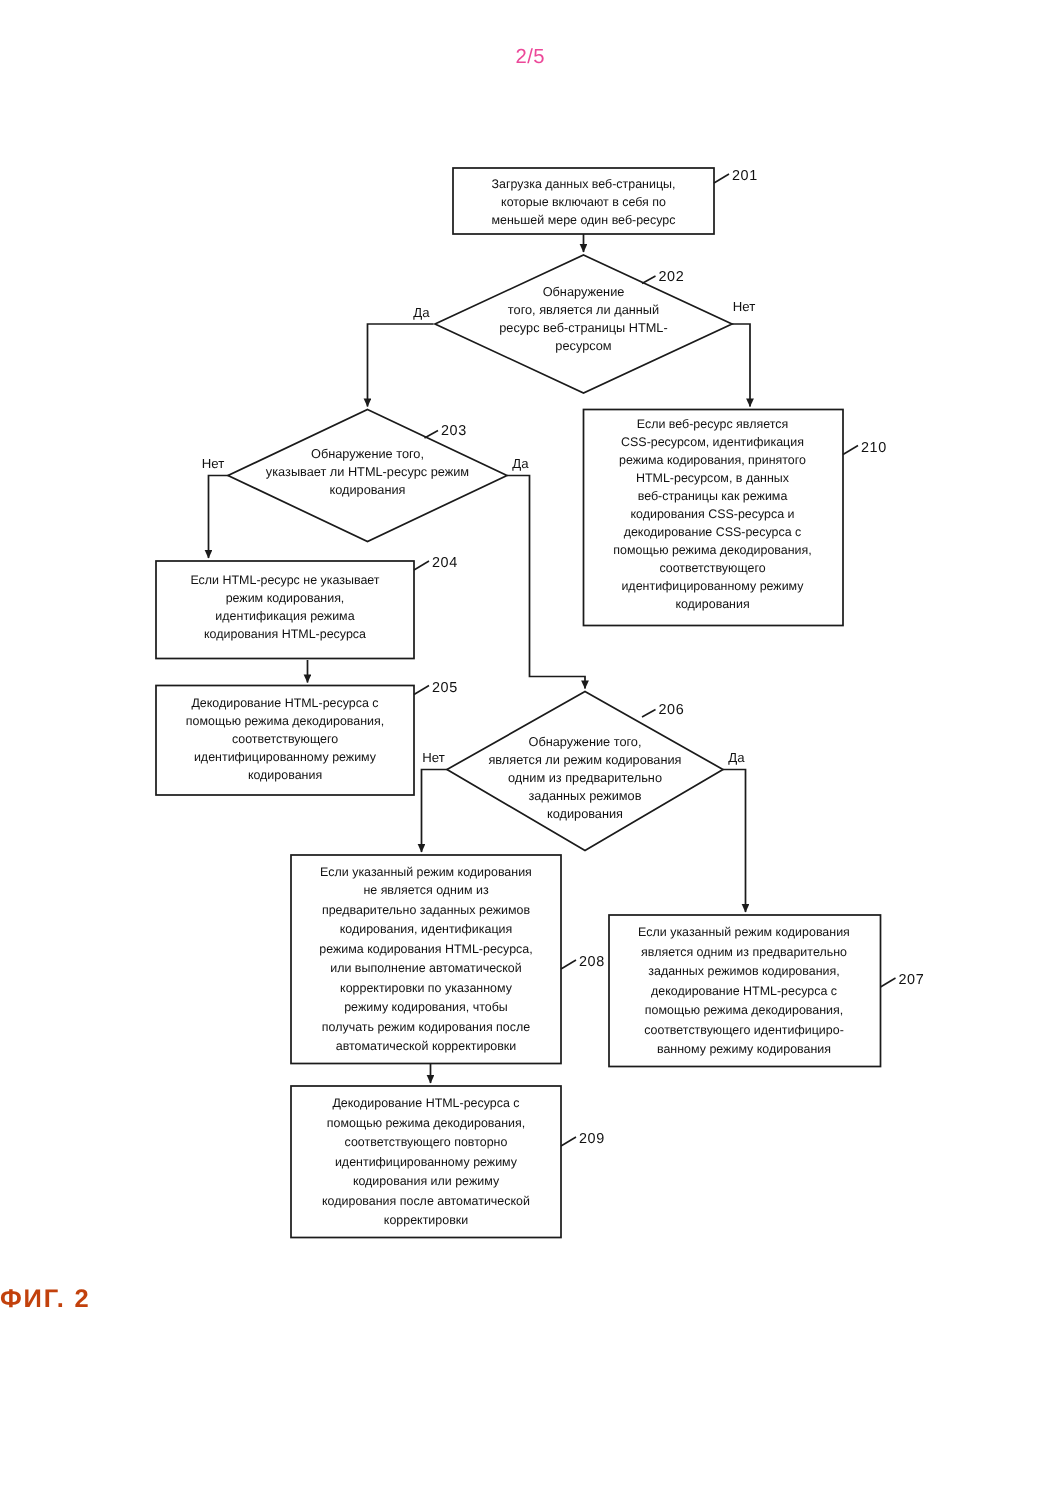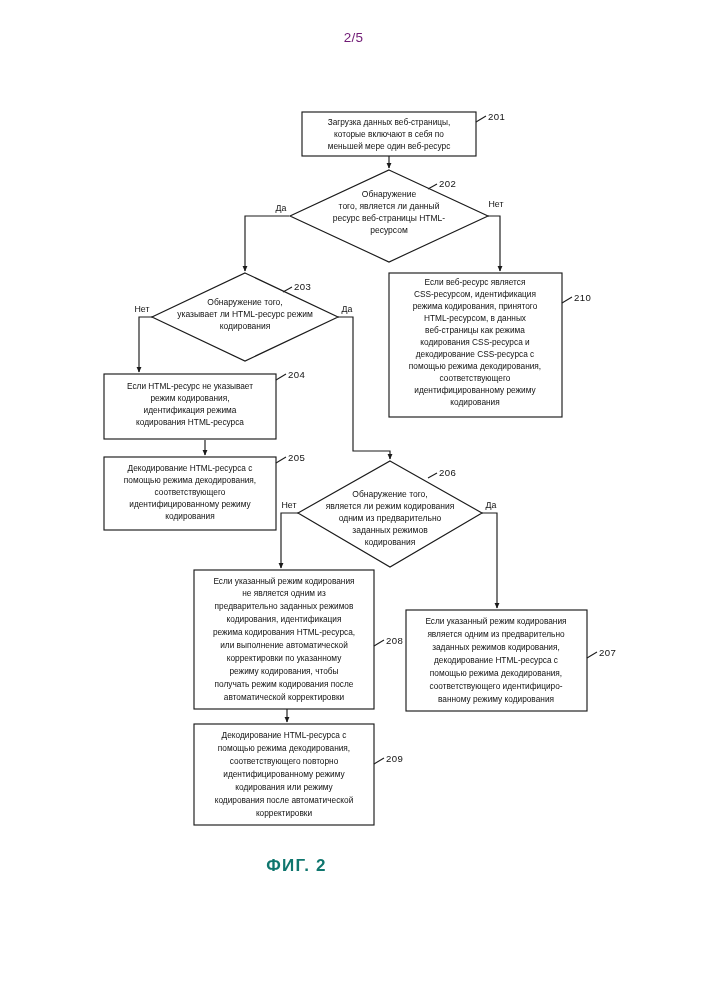--- a/index.html
+++ b/index.html
@@ -22,32 +22,31 @@
     height: 1000px;
   }
   .page-number {
     position: absolute;
     top: 30px;
     left: 0;
     width: 707px;
     text-align: center;
     font-size: 13.5px;
     letter-spacing: 0.3px;
-    color: #701a75;
+    color: #ec4899;
   }
   .figure-caption {
     position: absolute;
     top: 856px;
     left: 0;
     width: 593px;
-    text-align: center;
     font-size: 17px;
     font-weight: bold;
     letter-spacing: 1.2px;
-    color: #0f766e;
+    color: #c2410c;
   }
   svg.flow {
     position: absolute;
     left: 0;
     top: 0;
     width: 707px;
     height: 1000px;
   }
   svg.flow .shape {
     fill: #ffffff;

